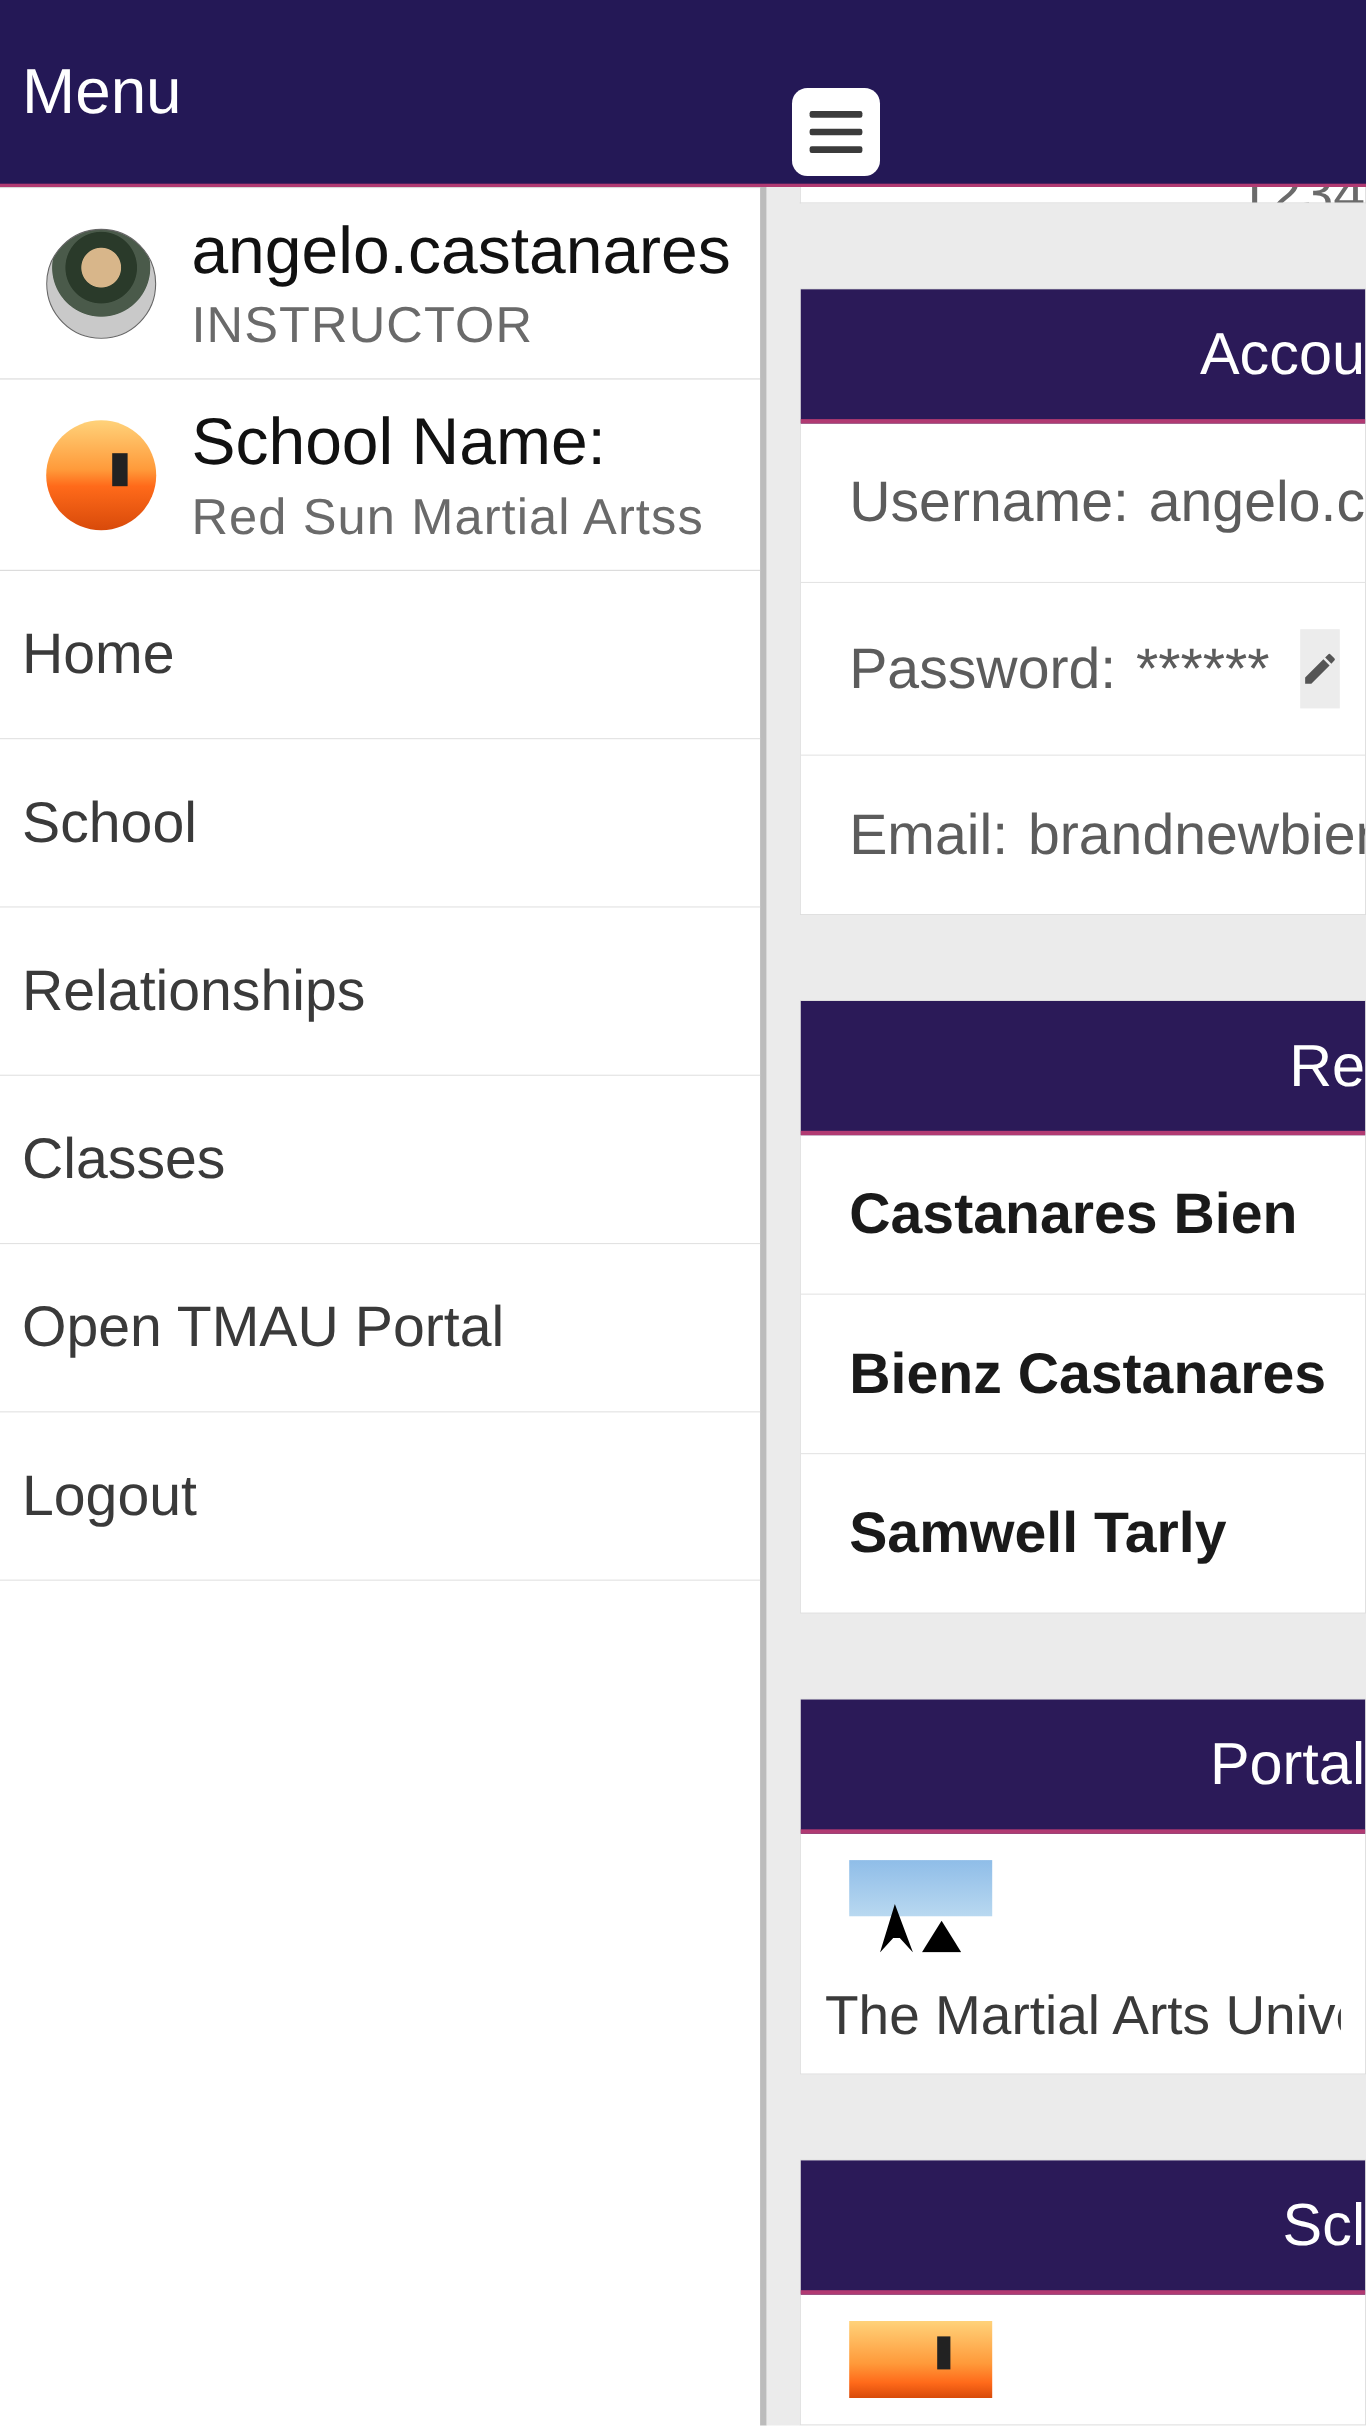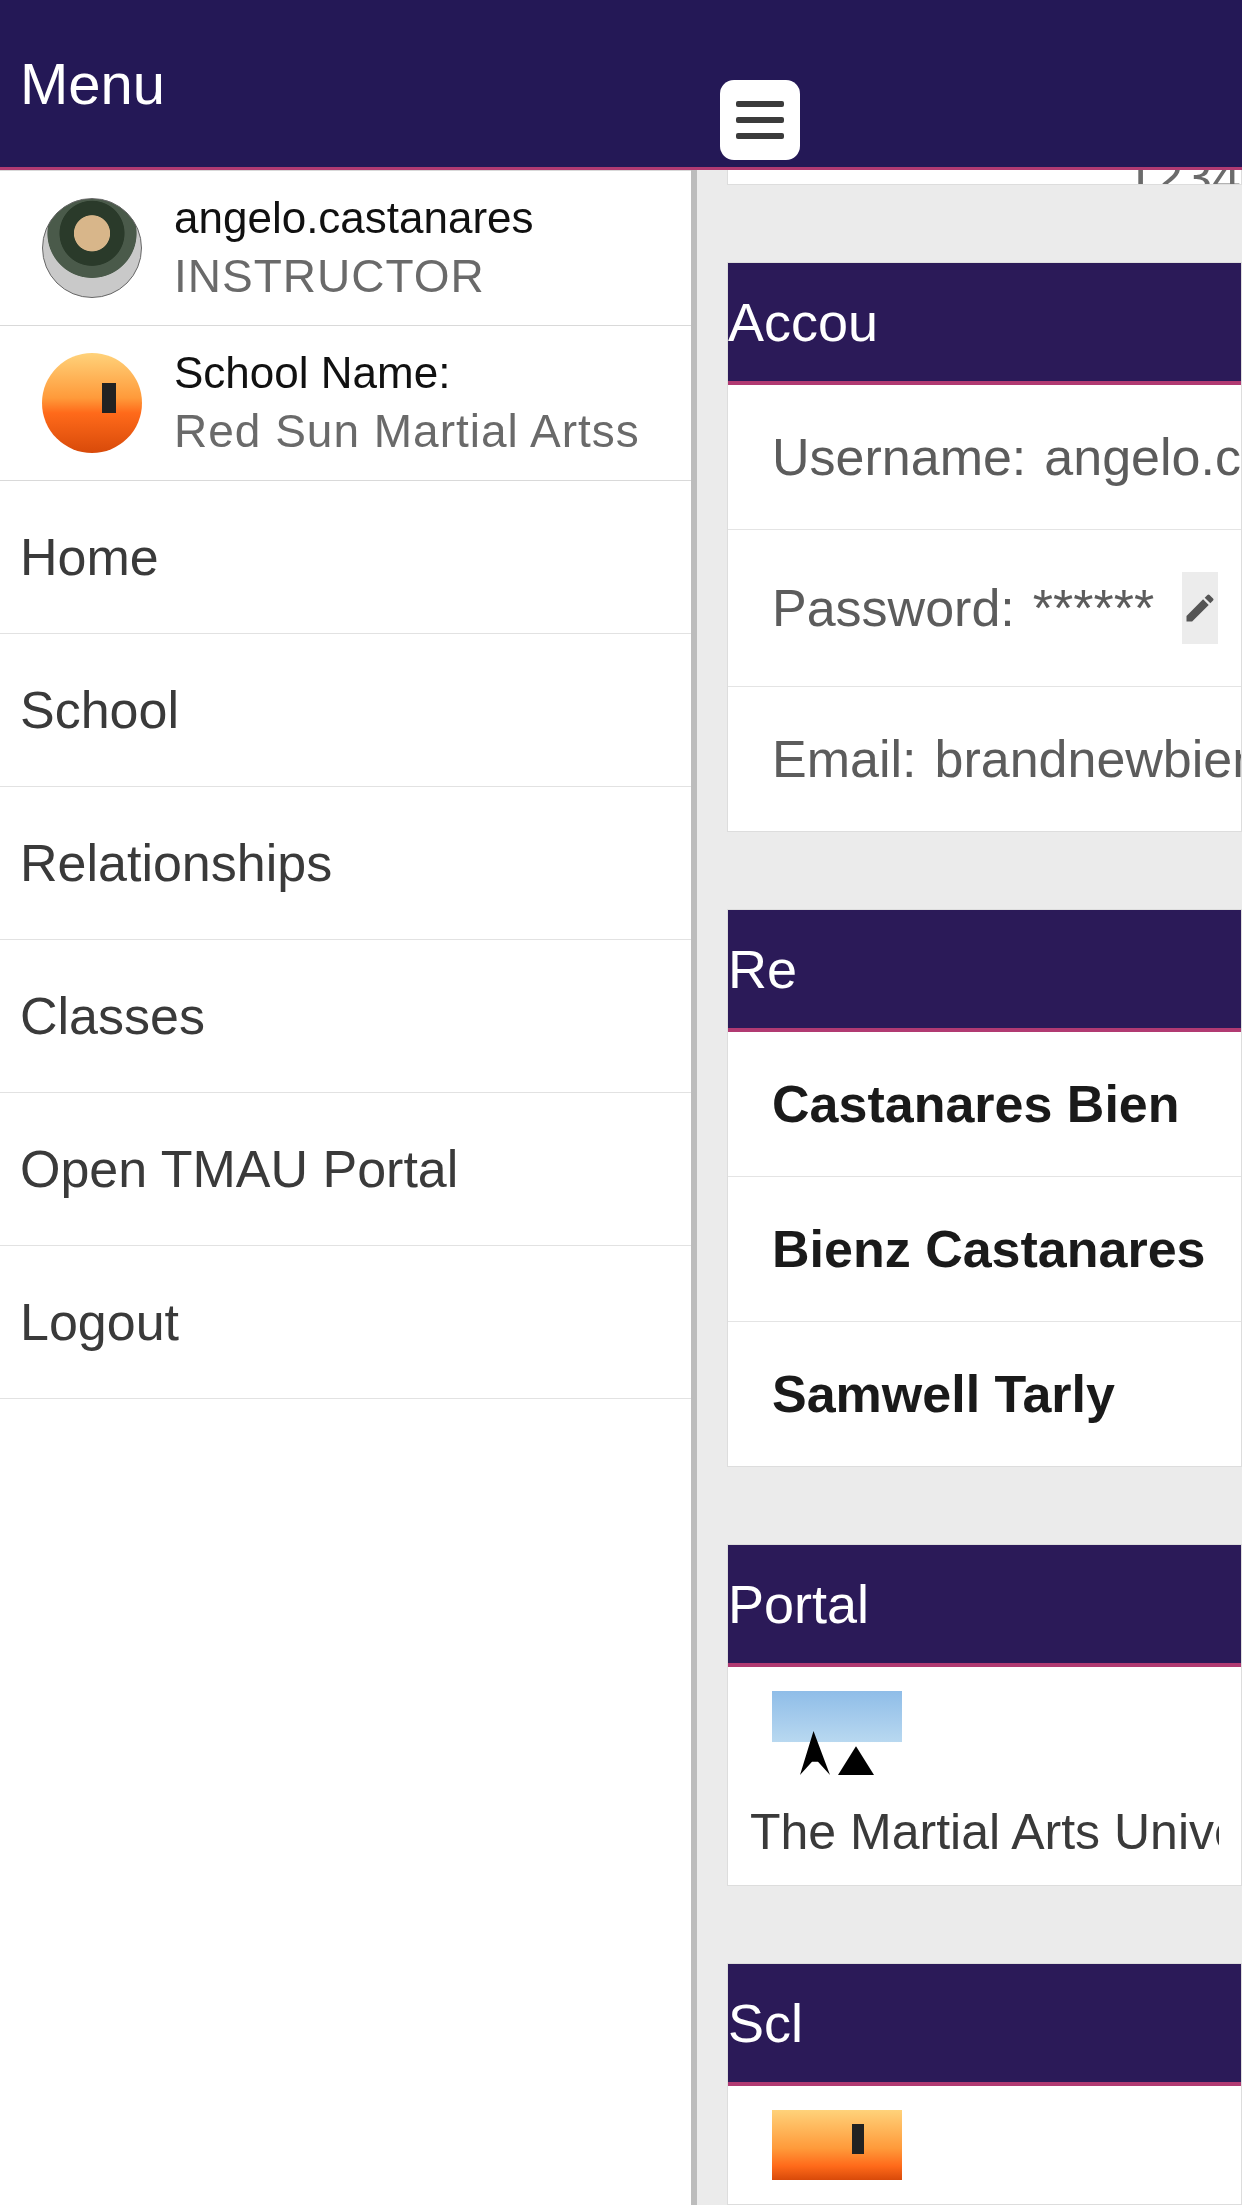--- a/index.html
+++ b/index.html
@@ -76,21 +76,21 @@
   }
   .avatar.school {
     background: linear-gradient(to bottom, #ffd27a 0%, #ff9a3a 45%, #ff6a1a 60%, #d84a0a 100%);
     position: relative;
   }
   .avatar.school::after{
     content:"";
     position:absolute; left:60px; top:30px; width:14px; height:30px; background:#222;
   }
   .side-text { display: flex; flex-direction: column; gap: 6px; }
-  .side-primary { font-size: 44px; color: #111; }
+  .side-primary { font-size: 60px; color: #111; }
   .side-secondary { font-size: 46px; color: #6a6a6a; letter-spacing: 1px; }
 
   .nav-item {
     border-bottom: 1px solid #e2e2e2;
     padding: 46px 20px;
     font-size: 52px;
     color: #3a3a3a;
   }
 
   
@@ -117,20 +117,21 @@
 
   .card {
     background: #fff;
     border: 1px solid #ddd;
   }
   .card-header {
     background: #2b1a58;
     color: #fff;
     font-size: 54px;
     padding: 28px 0 28px 0;
+    text-align: right;
     border-bottom: 4px solid #b13a72;
     overflow: hidden;
     white-space: nowrap;
   }
   .card-row {
     padding: 42px 44px;
     font-size: 52px;
     color: #5c5c5c;
     border-bottom: 1px solid #e4e4e4;
     display:flex; align-items:center; gap:18px;

